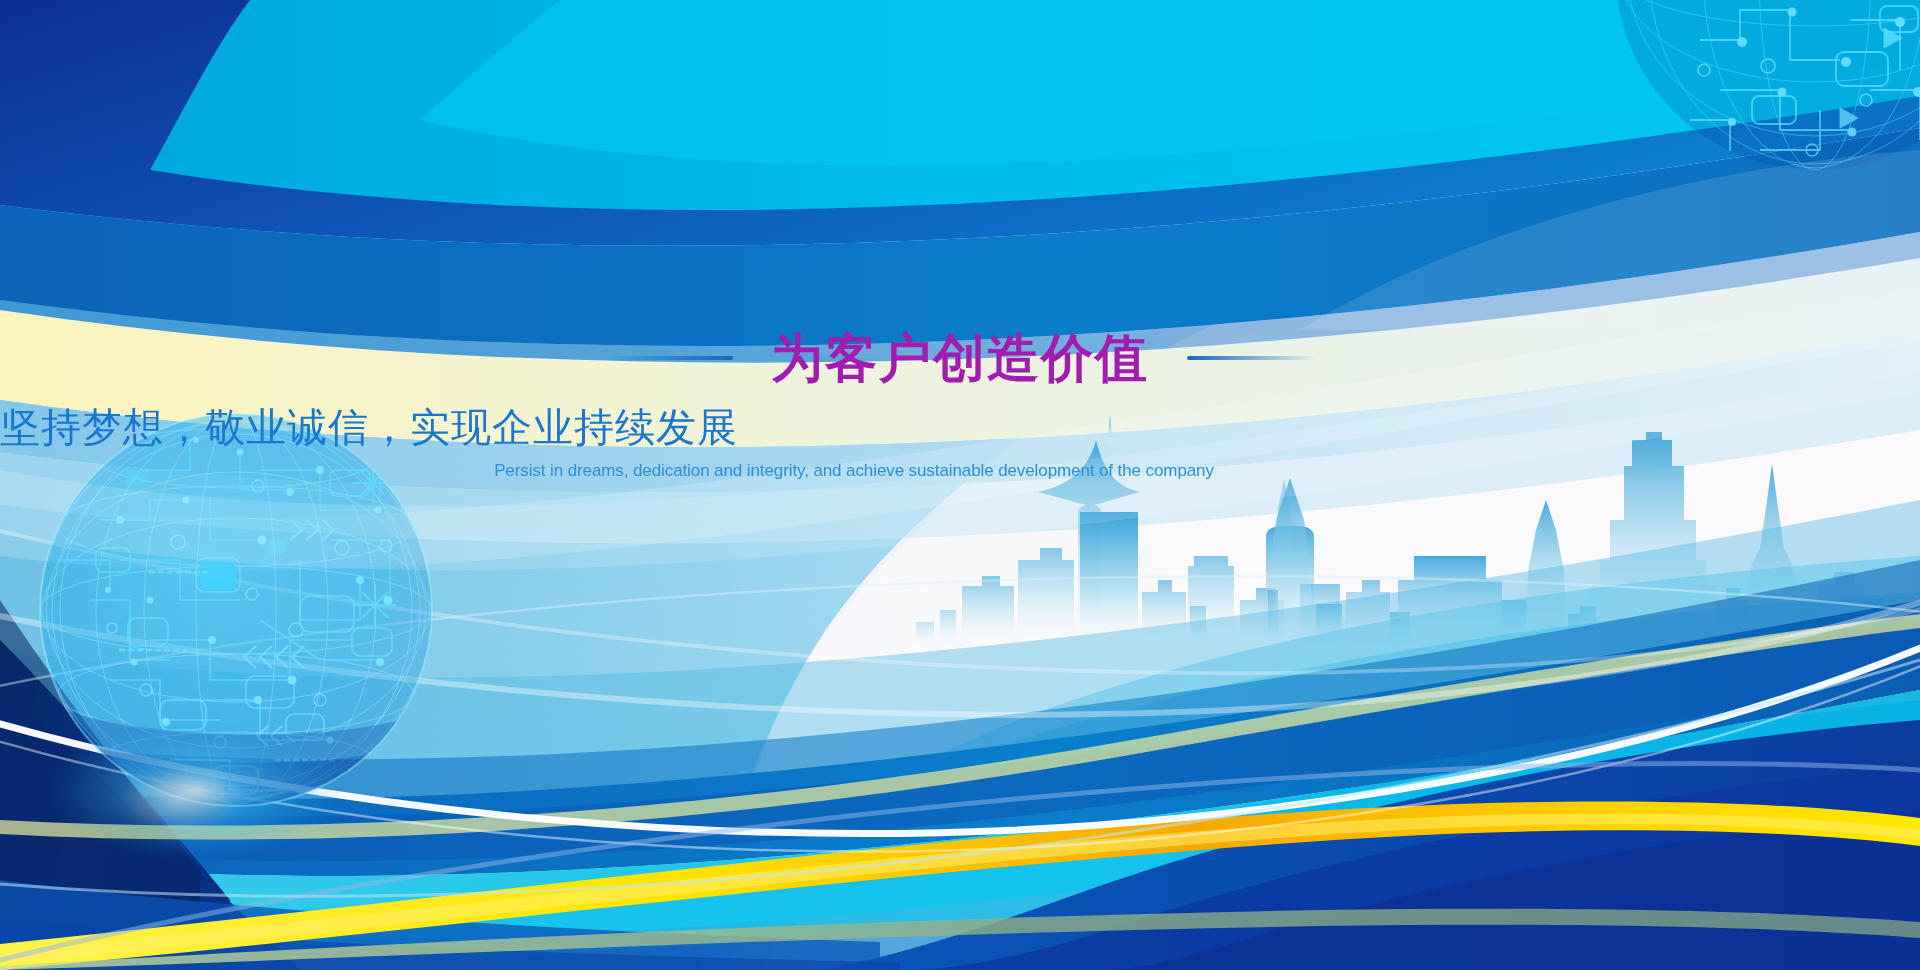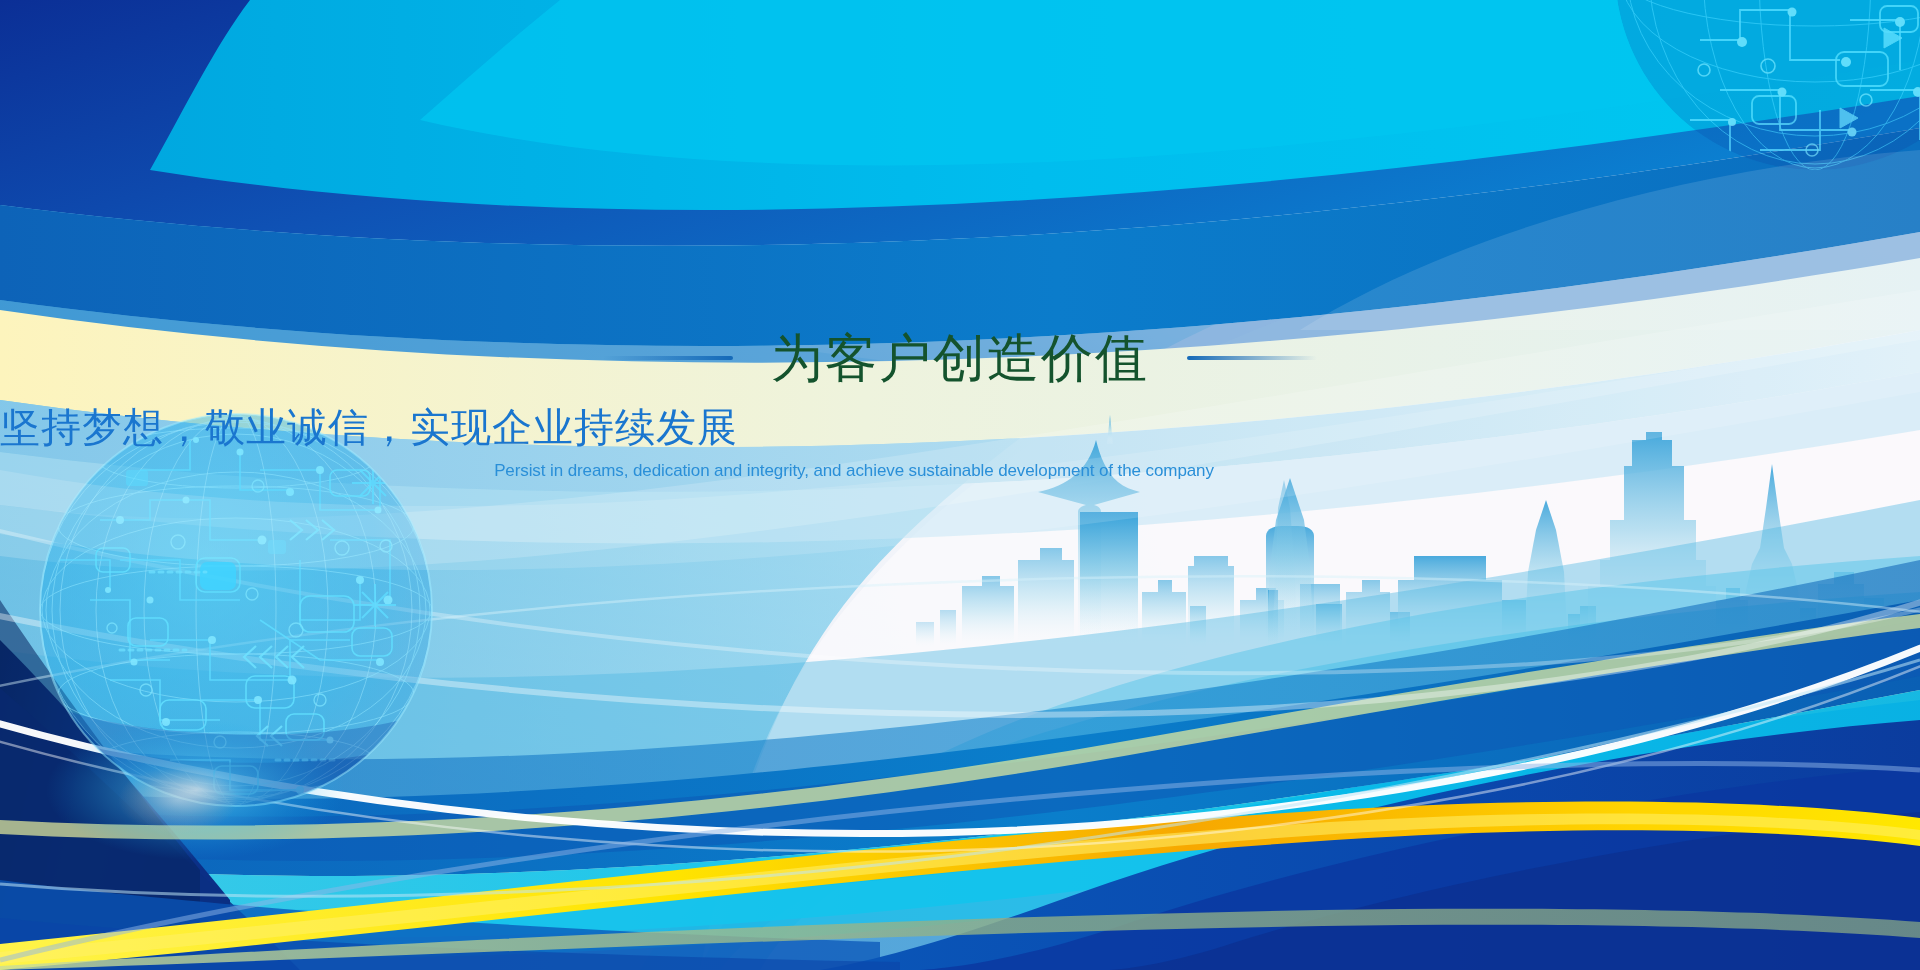--- a/index.html
+++ b/index.html
@@ -49,22 +49,22 @@
     border-radius: 2px;
   }
   .rule-left {
     background: linear-gradient(to right, rgba(21,101,192,0), #1469b8);
   }
   .rule-right {
     background: linear-gradient(to left, rgba(21,101,192,0), #1469b8);
   }
   .main-title {
     font-size: 52px;
-    font-weight: 400;
-    color: #14532d;
+    font-weight: 700;
+    color: #a21caf;
     letter-spacing: 2px;
     line-height: 1;
     white-space: nowrap;
   }
   .sub-title {
     position: absolute;
     left: 0;
     top: 404px;
     width: 1920px;
     font-size: 40px;

